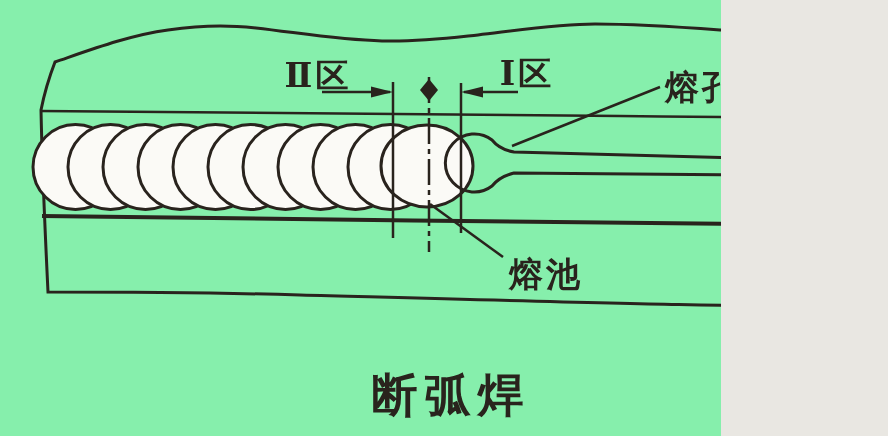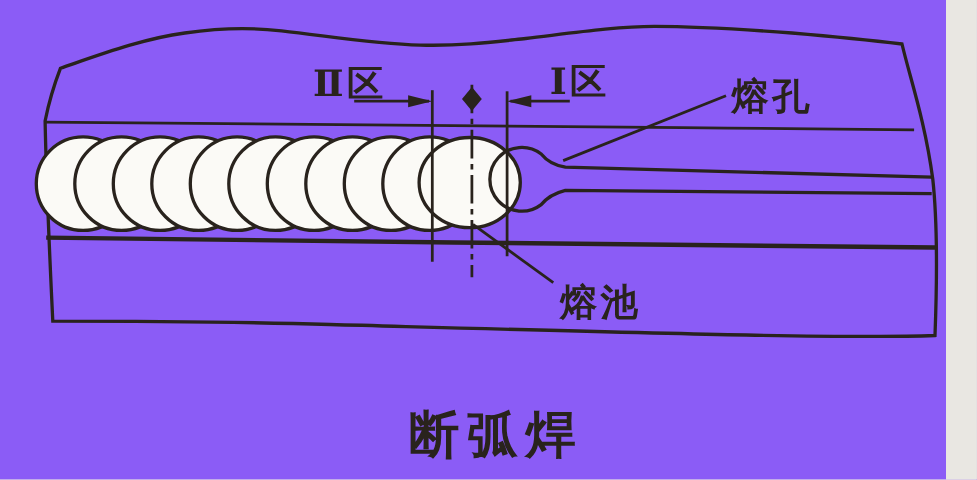--- a/index.html
+++ b/index.html
@@ -1,19 +1,19 @@
 <!DOCTYPE html>
 <html><head>
 <meta charset="utf-8">
 <style>
   html,body{margin:0;padding:0;background:#e9e7e2;}
   .canvas{
     position:relative;
-    width:860px;height:436px;
-    background:#8b5cf6;
+    width:721px;height:436px;
+    background:#86efac;
     overflow:hidden;
     font-family:"Liberation Sans",sans-serif;
   }
   svg{display:block;}
   .stroke{stroke:#29231d;fill:none;}
   .fillshape{fill:#fbfaf6;stroke:#29231d;}
   .ink{fill:#29231d;}
   .zone-label{
     font-family:"DejaVu Serif",serif;
     font-size:33px;font-weight:600;letter-spacing:3px;

